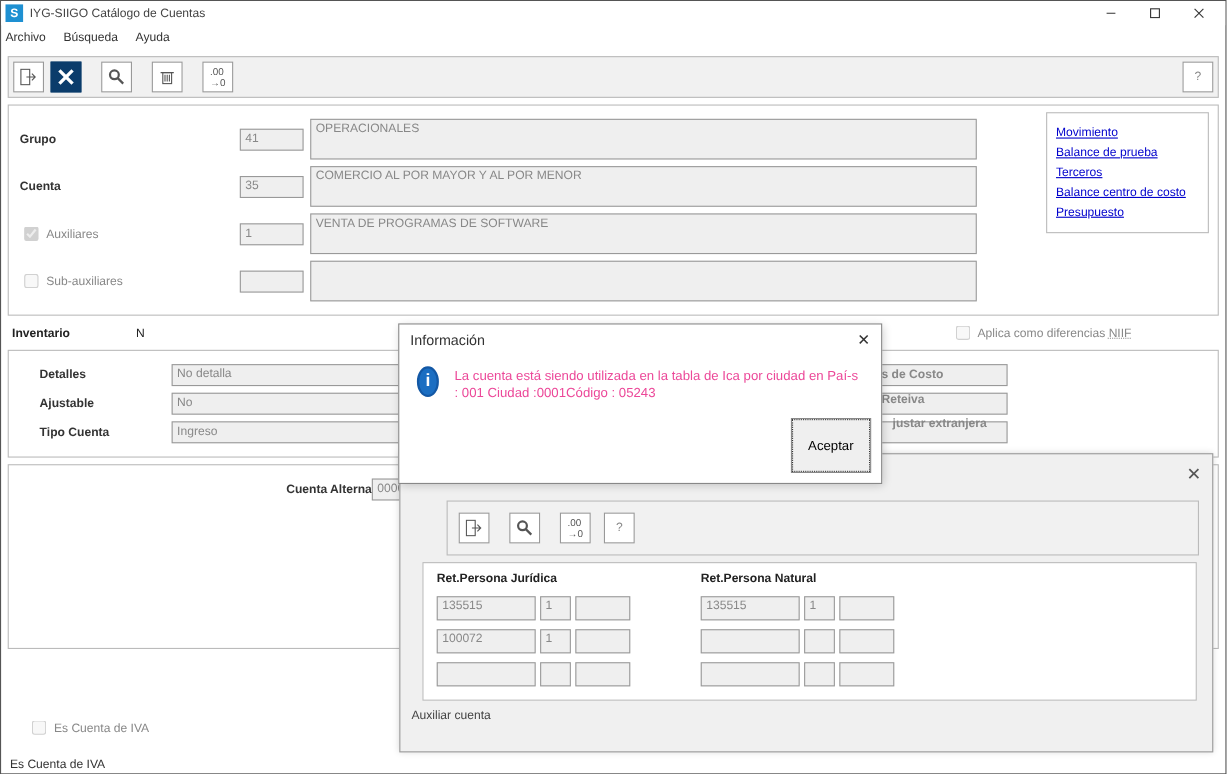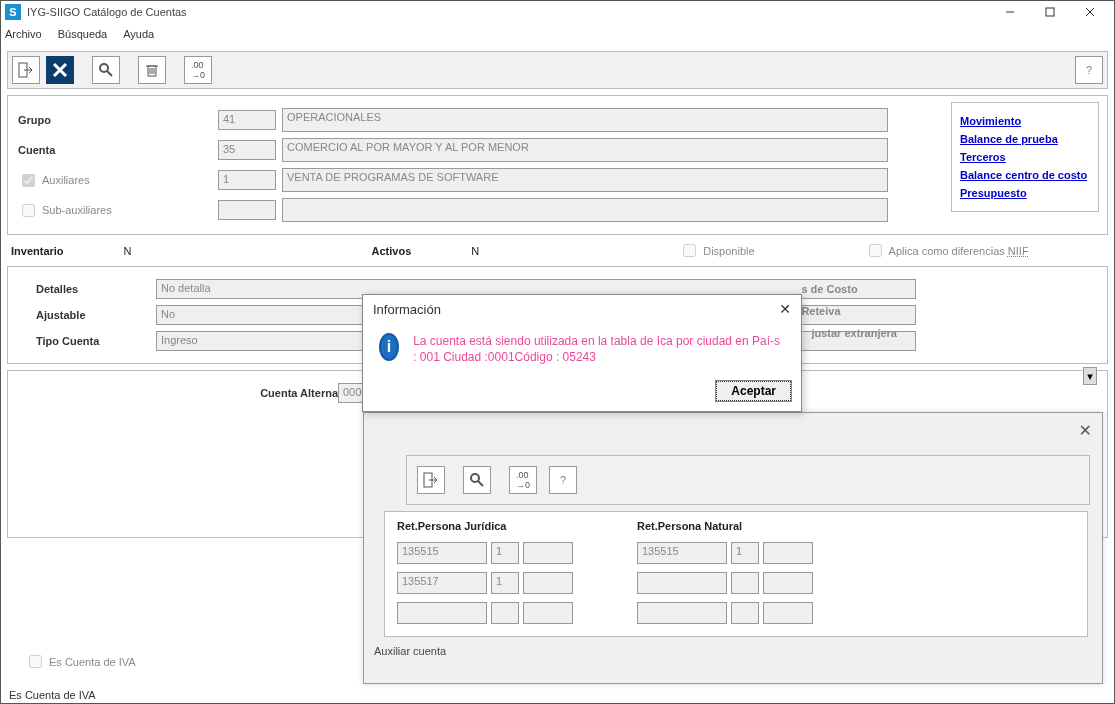--- a/index.html
+++ b/index.html
@@ -23,23 +23,23 @@
   .menubar { height:22px; display:flex; align-items:center; padding:0 4px; gap:16px; color:#333; }
   .menubar span { cursor:default; }
   .toolbar-outer { border:1px solid #bbb; margin:6px; padding:4px; background:#f1f1f1; display:flex; align-items:center; gap:6px;}
   .tbtn { width:28px; height:28px; border:1px solid #999; background:#fff; display:flex; align-items:center; justify-content:center; color:#555;}
   .tbtn.active { background:#0b3c6b; color:#fff; border-color:#0b3c6b;}
   .toolbar-outer .sp { flex:1;}
   .main-group { border:1px solid #bbb; margin:6px; padding:6px 10px; position:relative; background:#fff; }
   .row { display:flex; align-items:center; margin:6px 0; }
   .lbl { width:200px; color:#333; }
   .codebox { width:58px; height:20px; border:1px solid #999; background:#efefef; color:#888; padding:2px 4px; margin-right:6px;}
-  .descbox { flex:1; max-width:606px; height:24px; border:1px solid #999; background:#efefef; color:#888; padding:2px 4px;}
+  .descbox { flex:1; max-width:606px; height:37px; border:1px solid #999; background:#efefef; color:#888; padding:2px 4px;}
   .links { position:absolute; right:8px; top:6px; width:148px; border:1px solid #bbb; background:#fff; padding:6px 8px;}
-  .links a { display:block; color:#0000cc; font-weight:bold; text-decoration:underline; margin:6px 0; font-size:11px;}
+  .links a { display:block; color:#0000cc; font-weight:normal; text-decoration:underline; margin:6px 0; font-size:11px;}
   .chk { display:inline-flex; align-items:center; gap:4px; color:#888;}
   .chk input { accent-color:#888; }
   .inv-row { display:flex; align-items:center; margin:6px 10px; gap:40px;}
   .inv-row .lbl2 { font-weight:bold; color:#222; margin-right:50px;}
   .inv-row .vlabel { color:#222; }
   .panel2 { border:1px solid #bbb; margin:6px; padding:6px 28px; }
   .panel2 .row .lbl { width:120px;}
   .txt { flex:1; height:20px; border:1px solid #999; background:#efefef; color:#888; padding:2px 4px;}
   .bottom { border:1px solid #bbb; margin:6px; padding:6px 10px; height:168px;}
   .status { position:absolute; bottom:2px; left:8px; color:#333; font-size:11px;}
@@ -48,21 +48,21 @@
   .dialog-info {
     position:absolute; left:361px; top:293px; width:440px; background:#fff; border:1px solid #888;
     box-shadow:2px 2px 8px rgba(0,0,0,0.2); z-index:40;
   }
   .dialog-info .hdr { display:flex; align-items:center; padding:6px 10px; font-size:13px; color:#333;}
   .dialog-info .hdr .sp{flex:1;}
   .dialog-info .body { display:flex; padding:10px 16px; gap:14px; align-items:flex-start;}
   .dialog-info .info-icon { width:28px; height:28px; border-radius:50%; background:#1b6ec2; color:#fff; display:flex; align-items:center;justify-content:center; font-weight:bold; font-size:16px; border:2px solid #1358a5;}
   .dialog-info .msg { color:#ec4899; font-size:12px; line-height:1.35;}
   .dialog-info .ftr { display:flex; justify-content:flex-end; padding:6px 10px 10px;}
-  .dialog-info .ok { border:1px dotted #333; background:#efefef; padding:2px 14px; font-size:12px; outline:1px solid #888;font-weight:bold;}
+  .dialog-info .ok { border:1px dotted #333; background:#efefef; padding:16px 14px; font-size:12px; outline:1px solid #888;}
 
   .dialog-aux {
     position:absolute; left:362px; top:411px; width:740px; height:272px; background:#f0f0f0;
     border:1px solid #999; box-shadow:0 0 6px rgba(0,0,0,0.15); z-index:30;
   }
   .dialog-aux .close { position:absolute; right:10px; top:8px; color:#555; font-size:16px;}
   .dialog-aux .tb { display:flex; gap:6px; padding:10px; margin:42px 12px 0 42px; border:1px solid #bbb; background:#f1f1f1;}
   .dialog-aux .content { margin:6px 14px 4px 20px; border:1px solid #bbb; background:#fff; padding:8px 12px;}
   .dialog-aux .cols { display:flex; gap:40px;}
   .dialog-aux .col-lbl { font-weight:bold; color:#222; margin-bottom:6px;}
@@ -259,21 +259,21 @@
   <div class="content">
     <div class="cols">
       <div class="col2">
         <div class="col-lbl">Ret.Persona Jurídica</div>
         <div class="pair">
             <div class="a">135515</div>
             <div class="b">1</div>
             <div class="c"></div>
           </div>
         <div class="pair">
-            <div class="a">135517</div>
+            <div class="a">100072</div>
             <div class="b">1</div>
             <div class="c"></div>
           </div>
         <div class="pair">
             <div class="a"></div>
             <div class="b"></div>
             <div class="c"></div>
           </div>
       </div>
       <div class="col2">

